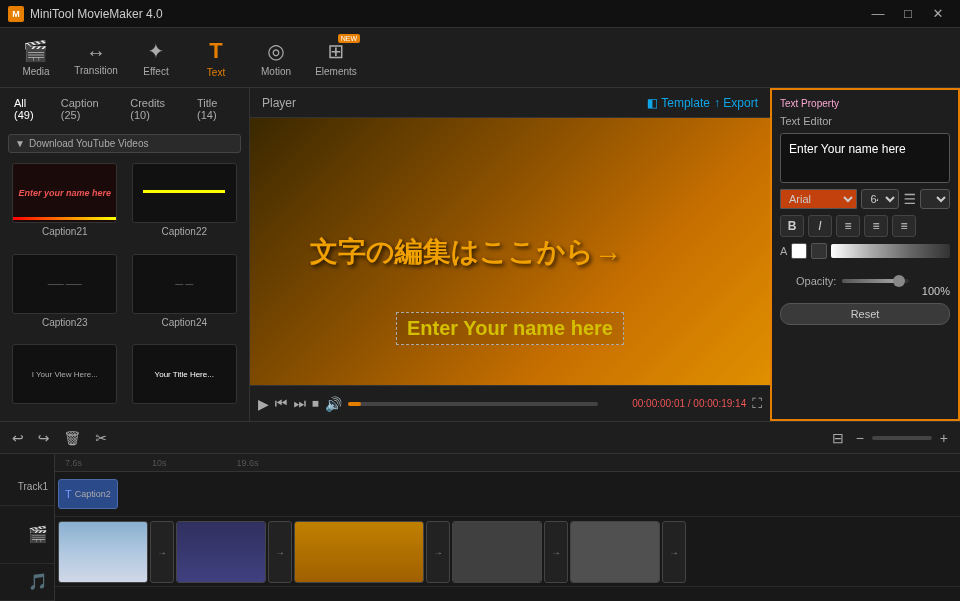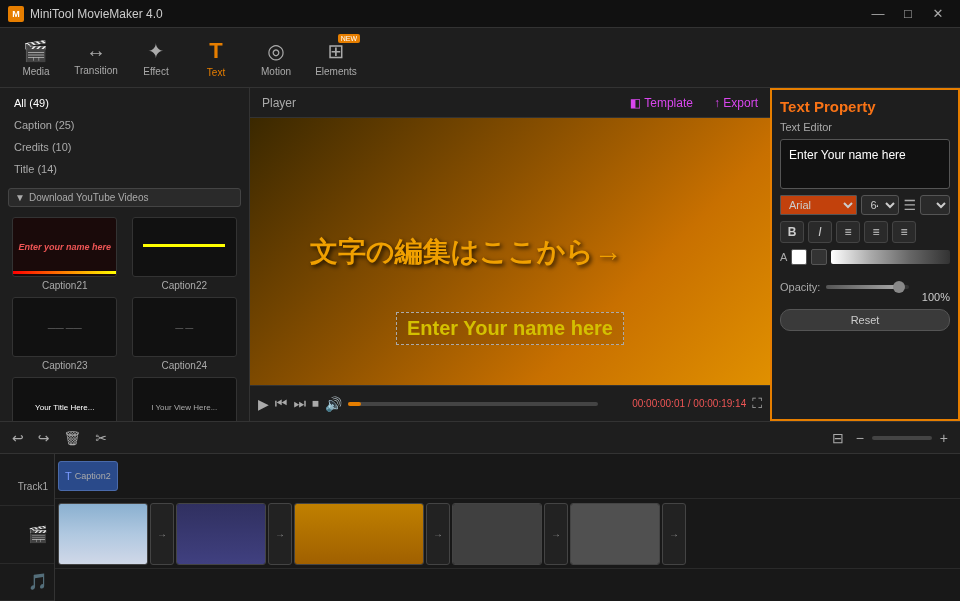--- a/index.html
+++ b/index.html
@@ -58,21 +58,21 @@
     #left-panel {
       width: 250px;
       background: #1e1e1e;
       border-right: 1px solid #333;
       display: flex;
       flex-direction: column;
     }
     #left-panel .filter-bar {
       padding: 6px 8px;
       display: flex;
-      flex-direction: column;
+      flex-direction: row;
       gap: 4px;
     }
     .filter-item {
       padding: 3px 6px;
       border-radius: 3px;
       cursor: pointer;
       color: #aaa;
       font-size: 11px;
     }
     .filter-item.active { color: #fff; }
@@ -129,21 +129,21 @@
       height: 30px;
       display: flex;
       align-items: center;
       padding: 0 12px;
       background: #1e1e1e;
       border-bottom: 1px solid #333;
       gap: 8px;
       justify-content: space-between;
     }
     #player-header .ph-left { font-size: 12px; color: #aaa; }
-    #player-header .ph-right { display: flex; gap: 21px; font-size: 12px; color: #d946ef; align-items: center; }
+    #player-header .ph-right { display: flex; gap: 4px; font-size: 12px; color: #0ea5e9; align-items: center; }
     #player-header .ph-right span { cursor: pointer; }
     #player-video {
       flex: 1;
       background: #701a75;
       position: relative;
       display: flex;
       align-items: center;
       justify-content: center;
       overflow: hidden;
     }
@@ -203,21 +203,21 @@
     #right-panel {
       width: 190px;
       background: #1e1e1e;
       border-left: 2px solid #e67e00;
       border-top: 2px solid #e67e00;
       display: flex;
       flex-direction: column;
       padding: 8px;
       gap: 6px;
     }
-    #right-panel .panel-title { color: #f97316; font-size: 15px; font-weight: bold; }
+    #right-panel .panel-title { color: #f9a8d4; font-size: 10px; font-weight: normal; }
     #right-panel .section-label { color: #aaa; font-size: 11px; }
     #text-editor-box {
       background: #111;
       border: 1px solid #555;
       border-radius: 3px;
       padding: 8px;
       min-height: 50px;
       color: #fff;
       font-size: 12px;
     }
@@ -277,21 +277,21 @@
       align-items: center;
     }
     .color-swatch { width: 16px; height: 16px; background: #fff; border: 1px solid #555; border-radius: 2px; cursor: pointer; }
     .color-swatch.dark { background: #333; }
     .color-gradient { flex: 1; height: 14px; background: linear-gradient(to right, #fff, #aaa, #666, #333); border-radius: 2px; }
     .opacity-row {
       display: flex;
       align-items: center;
       gap: 6px;
     }
-    .opacity-label { color: #aaa; font-size: 11px; }
+    .opacity-label { color: #aaa; font-size: 11px; margin-left: 16px; }
     .opacity-slider { flex: 1; height: 4px; background: #333; border-radius: 2px; position: relative; cursor: pointer; }
     .opacity-fill { height: 100%; width: 90%; background: linear-gradient(to right, #555, #aaa); border-radius: 2px; }
     .opacity-handle { position: absolute; right: 4px; top: -4px; width: 12px; height: 12px; background: #888; border-radius: 50%; }
     .opacity-value { color: #ccc; font-size: 11px; width: 35px; text-align: right; margin-top: 20px; }
     .reset-btn {
       background: #3a3a3a;
       border: 1px solid #555;
       border-radius: 10px;
       color: #ccc;
       font-size: 11px;
@@ -493,28 +493,28 @@
 
       <div class="media-thumb">
         <div class="thumb-box" style="background:#111;">
           <span style="color:#888;font-size:8px;">— —</span>
         </div>
         <span class="thumb-label">Caption24</span>
       </div>
 
       <div class="media-thumb">
         <div class="thumb-box" style="background:#111;">
-          <span style="color:#fff;font-size:8px;">Your Title Here...</span>
+          <span style="color:#aaa;font-size:8px;">I Your View Here...</span>
         </div>
 
       </div>
 
       <div class="media-thumb">
         <div class="thumb-box" style="background:#111;">
-          <span style="color:#aaa;font-size:8px;">I Your View Here...</span>
+          <span style="color:#fff;font-size:8px;">Your Title Here...</span>
         </div>
 
       </div>
     </div>
   </div>
 
   <div id="player-area">
     <div id="player-header">
       <div class="ph-left">Player</div>
       <div class="ph-right">
@@ -619,20 +619,25 @@
       </div>
       <div class="track-label" style="height:70px;">
         <span style="font-size:16px;">🎬</span>
       </div>
       <div class="track-label">
         <span style="font-size:16px;">🎵</span>
       </div>
     </div>
     <div id="tracks">
 
+      <div class="timeline-ruler">
+        <span class="ruler-mark">7.6s</span>
+        <span class="ruler-mark">10s</span>
+        <span class="ruler-mark">19.6s</span>
+      </div>
 
       <div id="track1-row">
         <div class="caption-chip">
           <span class="t-icon">T</span>
           <span>Caption2</span>
         </div>
       </div>
 
       <div id="video-track-row">
         <div class="video-thumb vt-bg1">

